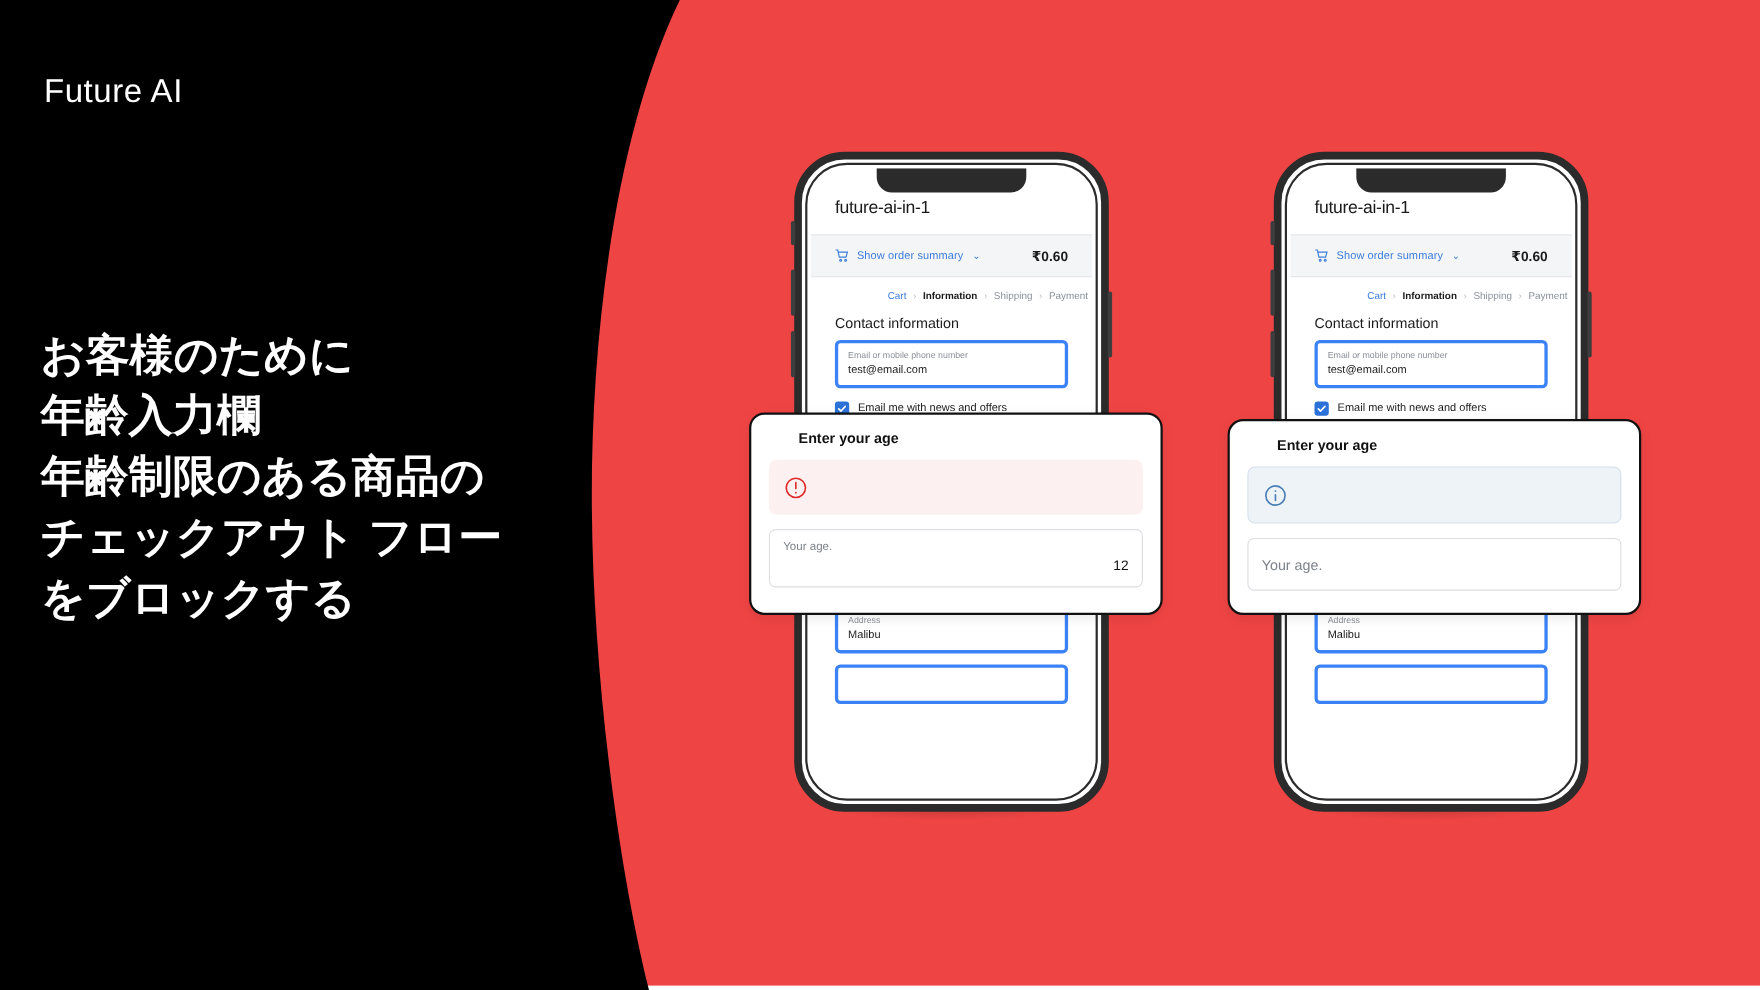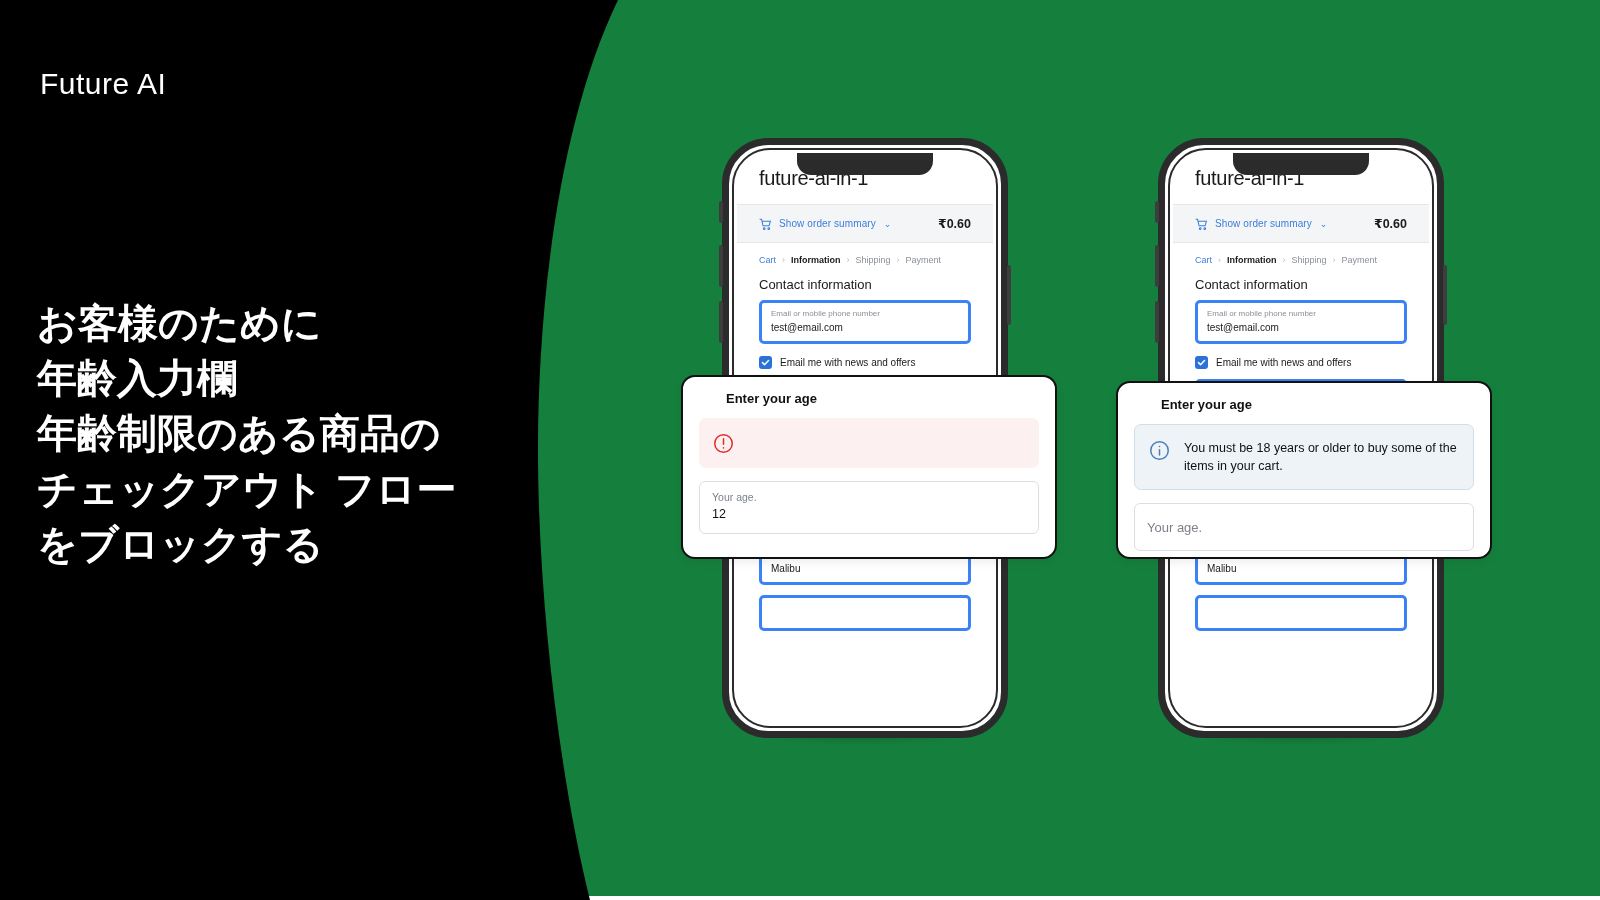--- a/index.html
+++ b/index.html
@@ -2,21 +2,21 @@
 <html><head>
 <meta charset="utf-8">
 <style>
   * { box-sizing: border-box; margin: 0; padding: 0; }
   html, body {
     width: 1600px; height: 900px;
     background: #ffffff;
     font-family: "Liberation Sans", "DejaVu Sans", sans-serif;
     overflow: hidden;
   }
-  #stage { position: relative; width: 1600px; height: 896px; background:#15803d; }
+  #stage { position: relative; width: 1600px; height: 896px; background:#ef4444; }
 
   
   .black-panel {
     position: absolute; left: 0; top: 0; width: 660px; height: 900px;
     pointer-events: none;
   }
   .black-panel svg { display: block; width: 660px; height: 900px; }
 
   .brand {
     position: absolute; left: 40px; top: 66px;
@@ -71,38 +71,38 @@
   .btn-side {
     position: absolute; background: #3d3d3d; border-radius: 2px;
   }
   .btn-mute  { left: -10px; top: 56px;  width: 4px; height: 22px; }
   .btn-volup { left: -10px; top: 100px; width: 4px; height: 42px; }
   .btn-voldn { left: -10px; top: 156px; width: 4px; height: 42px; }
   .btn-power { right: -10px; top: 120px; width: 4px; height: 60px; }
 
   
   .shop-title {
-    font-size: 20px; font-weight: 400; color: #1a1a1a;
-    padding: 14px 22px 14px 22px; letter-spacing: -0.3px;
+    font-size: 16px; font-weight: 400; color: #1a1a1a;
+    padding: 28px 22px 14px 22px; letter-spacing: -0.3px;
   }
   .order-bar {
     background: #f4f5f7; border-top: 1px solid #e6e7e9; border-bottom: 1px solid #e6e7e9;
     display: flex; align-items: center; justify-content: space-between;
     padding: 11px 22px;
   }
   .order-left { display: flex; align-items: center; gap: 7px; }
   .cart-icon { width: 13px; height: 13px; display:block; }
   .order-link { color: #3b7ddd; font-size: 10px; letter-spacing: 0.1px; }
   .chev { color:#3b7ddd; font-size: 9px; margin-left: 1px; }
   .order-total { font-size: 12.5px; font-weight: 700; color: #1a1a1a; }
 
   .crumbs { display: flex; align-items: center; gap: 6px; padding: 12px 22px 8px 22px; }
   .crumb { font-size: 9px; color: #8a8f98; }
   .crumb.active { color: #1a1a1a; font-weight: 700; }
-  .crumb.link { color: #3b7ddd; }
+  .crumb.link { color: #3b7ddd; margin-left: 48px; }
   .crumb-sep { font-size: 9px; color: #b6bac1; }
 
   .sec-title { font-size: 13px; color:#1a1a1a; padding: 4px 22px 8px 22px; }
 
   .field {
     margin: 0 22px 10px 22px;
     border: 3px solid #3b82f6; border-radius: 5px;
     padding: 5px 26px 6px 9px; background:#fff;
     min-height: 36px;
   }
@@ -135,21 +135,21 @@
   .alert.error { background: #fdf0f0; }
   .alert.info  { background: #eef3f8; border: 1px solid #d4dfea; }
   .alert-icon { flex: none; width: 21px; height: 21px; margin-top: 1px; }
   .alert-text { font-size: 12.5px; line-height: 1.45; color: #111; }
   .modal-field {
     margin-top: 13px;
     border: 1px solid #dcdee1; border-radius: 6px;
     padding: 8px 12px 10px 12px; min-height: 48px;
   }
   .modal-field-label { font-size: 10.5px; color:#7d828a; line-height: 1.45; }
-  .modal-field-value { font-size: 12.5px; color:#111; line-height: 1.45; }
+  .modal-field-value { font-size: 12.5px; color:#111; line-height: 1.45; text-align: right; }
   .modal-field.placeholder-only {
     display:flex; align-items:center; min-height: 48px; padding: 8px 12px;
   }
   .modal-placeholder { font-size: 13px; color:#7d828a; }
 </style>
 </head>
 <body>
 
 <div id="stage">
 
@@ -339,20 +339,19 @@
   <div class="modal" style="left:1116px; top:381px; width:376px; height:178px;">
     <div class="modal-title">Enter your age</div>
     <div class="alert info">
       <span class="alert-icon">
         <svg viewBox="0 0 24 24" fill="none" stroke="#4a7fb5" stroke-width="1.7">
           <circle cx="12" cy="12" r="10"></circle>
           <path d="M12 11.2v6" stroke-linecap="round"></path>
           <circle cx="12" cy="7.4" r="0.95" fill="#4a7fb5" stroke="none"></circle>
         </svg>
       </span>
-      <span class="alert-text">You must be 18 years or older to buy some of the items in your cart.</span>
     </div>
     <div class="modal-field placeholder-only">
       <span class="modal-placeholder">Your age.</span>
     </div>
   </div>
 
 </div>
 
 </body></html>

